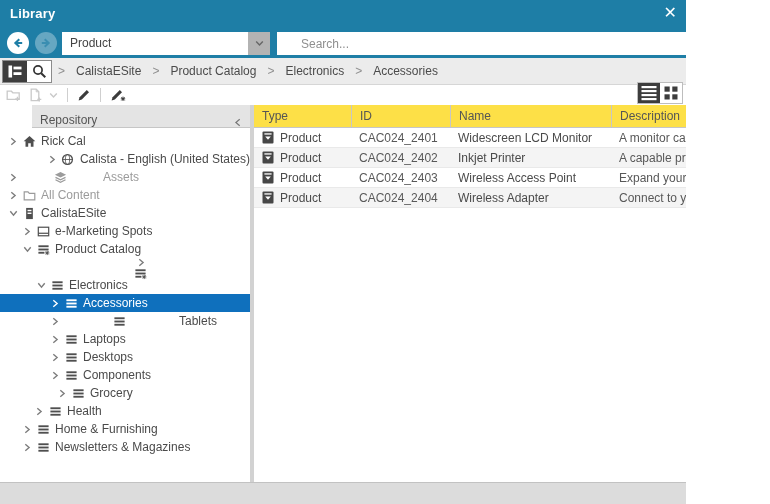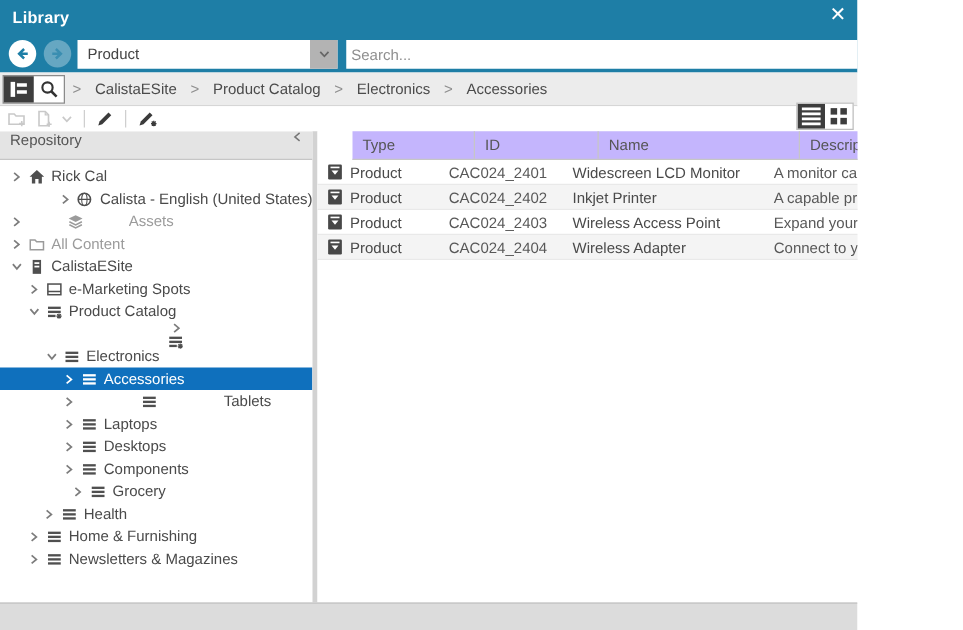--- a/index.html
+++ b/index.html
@@ -15,21 +15,21 @@
   .navrow{position:absolute;left:0;top:28px;width:100%;height:30px;background:#1e7ea6;}
   .circle-btn{position:absolute;top:4px;width:22px;height:22px;border-radius:50%;background:#fff;
     display:flex;align-items:center;justify-content:center;cursor:pointer;}
   #back-btn{left:7px;}
   #fwd-btn{left:35px;background:rgba(255,255,255,.32);}
   #fwd-btn svg{opacity:.6;}
   .type-dd{position:absolute;left:62px;top:4px;width:208px;height:23px;background:#fff;display:flex;cursor:pointer;}
   .type-dd .val{flex:1;padding:4px 0 0 8px;color:#444;}
   .type-dd .caret{width:22px;background:#b3b3b3;color:#666;display:flex;align-items:center;justify-content:center;}
   .search-input{position:absolute;left:277px;top:4px;width:461px;height:23px;border:none;outline:none;
-    padding:0 4px;font:12px "Liberation Sans","DejaVu Sans",sans-serif;color:#444;box-sizing:border-box;}
+    padding:0 24px;font:12px "Liberation Sans","DejaVu Sans",sans-serif;color:#444;box-sizing:border-box;}
   .search-input::placeholder{color:#8f8f8f;}
   .search-btn{position:absolute;right:7px;top:10px;color:#fff;cursor:pointer;display:flex;}
 
   
   .crumbrow{position:absolute;left:0;top:58px;width:100%;height:26px;background:#ececec;border-bottom:1px solid #d6d6d6;}
   .toggle-group{position:absolute;left:2px;top:2px;display:flex;border:1px solid #8b8b8b;background:#fff;}
   .tgl{width:24px;height:21px;display:flex;align-items:center;justify-content:center;cursor:pointer;color:#333;}
   .tgl.active{background:#3d3d3d;color:#fff;}
   .crumbs{position:absolute;left:58px;top:0;height:26px;display:flex;align-items:center;gap:11px;color:#4b4b4b;}
   .crumb-sep{color:#8f8f8f;}
@@ -41,29 +41,29 @@
   .abtn{display:flex;align-items:center;cursor:pointer;}
   .abtn.disabled{color:#c9c9c9;cursor:default;}
   .abtn.enabled{color:#3b3b3b;}
   .asep{width:1px;height:14px;background:#cfcfcf;margin:0 2px;}
   .view-toggles{position:absolute;right:3px;top:-3px;display:flex;border:1px solid #bdbdbd;background:#fff;}
   .vtgl{width:22px;height:20px;display:flex;align-items:center;justify-content:center;cursor:pointer;}
 
   
   .main{position:absolute;left:0;top:105px;width:100%;height:377px;}
   .left-panel{position:absolute;left:0;top:0;width:250px;height:100%;background:#fff;overflow:hidden;}
-  .panel-header{height:22px;background:#e4e4e4;border-bottom:1px solid #c6c6c6;display:flex;align-items:flex-start;color:#555;}
+  .panel-header{height:22px;background:#e4e4e4;border-bottom:1px solid #c6c6c6;display:flex;align-items:flex-end;color:#555;margin-left:32px;}
   .left-panel .panel-header{padding:0 8px;justify-content:space-between;}
   .collapse-btn{color:#777;display:flex;cursor:pointer;}
   .splitter{position:absolute;left:250px;top:0;width:4px;height:100%;background:#d2d2d2;cursor:col-resize;}
   .right-panel{position:absolute;left:254px;top:0;width:509px;height:100%;background:#fff;
     border-right:1px solid #b2b2b2;box-sizing:border-box;}
 
   
-  .thead{display:flex;height:22px;background:#c4b5fd;border-bottom:1px solid #c6c6c6;color:#555;margin-left:28px;}
+  .thead{display:flex;height:22px;background:#fde047;border-bottom:1px solid #c6c6c6;color:#555;}
   .th{display:flex;align-items:center;padding:0 8px;box-sizing:border-box;cursor:pointer;white-space:nowrap;overflow:hidden;}
   .th + .th{border-left:1px solid #c6c6c6;}
   .c0{width:97px;flex:none;}
   .c1{width:99px;flex:none;}
   .c2{width:161px;flex:none;}
   .c3{flex:1;min-width:0;}
   .trow{display:flex;height:19px;align-items:center;border-bottom:1px solid #e9e9e9;cursor:pointer;}
   .trow.alt{background:#f4f4f4;}
   .td{padding:0 8px;box-sizing:border-box;white-space:nowrap;overflow:hidden;color:#4a4a4a;}
   .td.c0{display:flex;align-items:center;gap:6px;}

